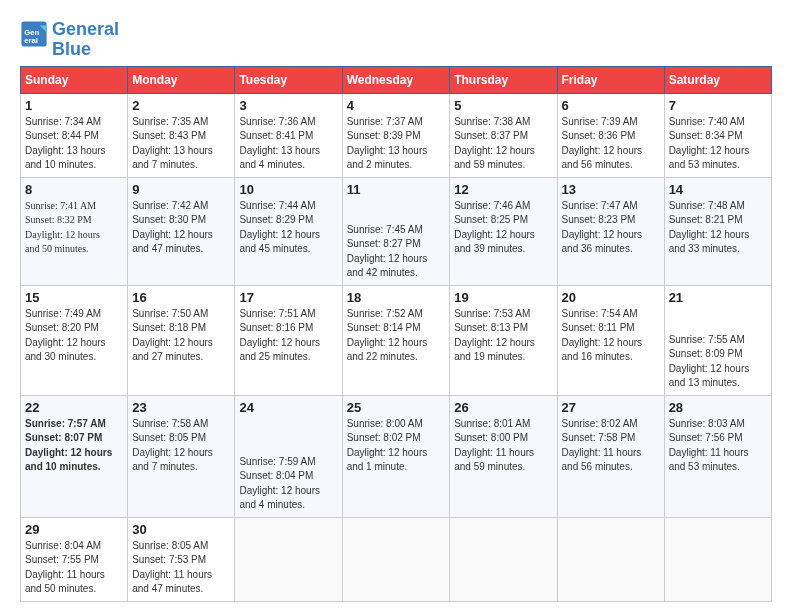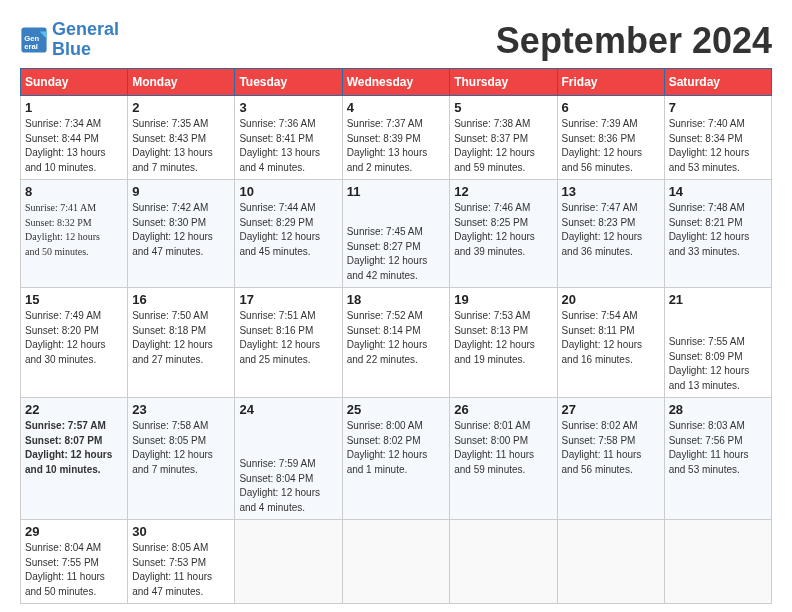--- a/index.html
+++ b/index.html
@@ -11,21 +11,20 @@
       padding: 20px;
     }
     .header {
       display: flex;
       justify-content: space-between;
       align-items: flex-start;
       margin-bottom: 6px;
     }
     .logo {
       display: flex;
-      align-items: center;
       gap: 4px;
     }
     .logo-text {
       font-size: 18px;
       font-weight: bold;
       color: #333;
       line-height: 1.1;
     }
     .logo-text span {
       color: #3a7fc1;
@@ -97,21 +96,20 @@
       <text x="6" y="22" font-size="11" font-weight="bold" fill="white" font-family="Arial">Gen</text>
       <text x="6" y="33" font-size="11" font-weight="bold" fill="white" font-family="Arial">eral</text>
       <polygon points="28,8 38,8 38,18" fill="#5bc0eb"></polygon>
     </svg>
     <div class="logo-text">
       <div><span>General</span></div>
       <div><span style="color:#3a7fc1">Blue</span></div>
     </div>
   </div>
   <div class="title-block">
-    <div class="month-title">September 2024</div>
   </div>
 </div>
 
 <table>
   <thead>
     <tr>
     <th>Sunday</th>
         <th>Monday</th>
         <th>Tuesday</th>
         <th>Wednesday</th>

